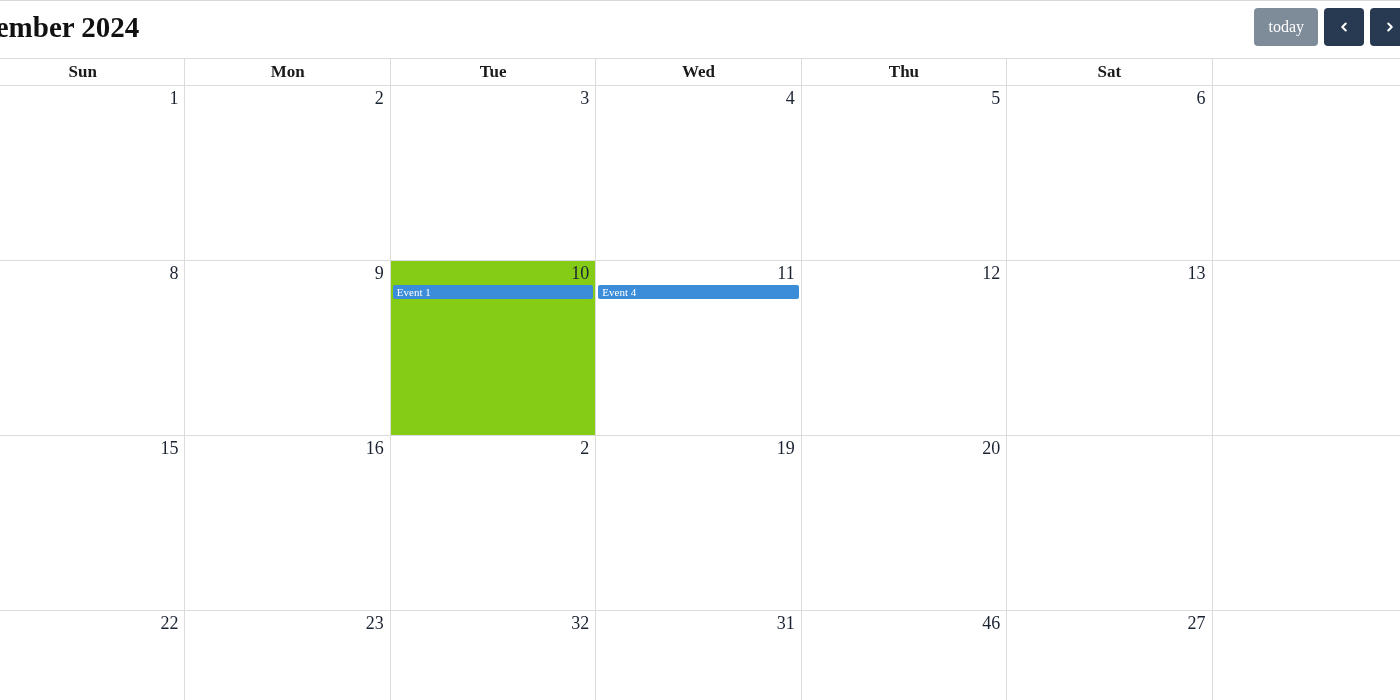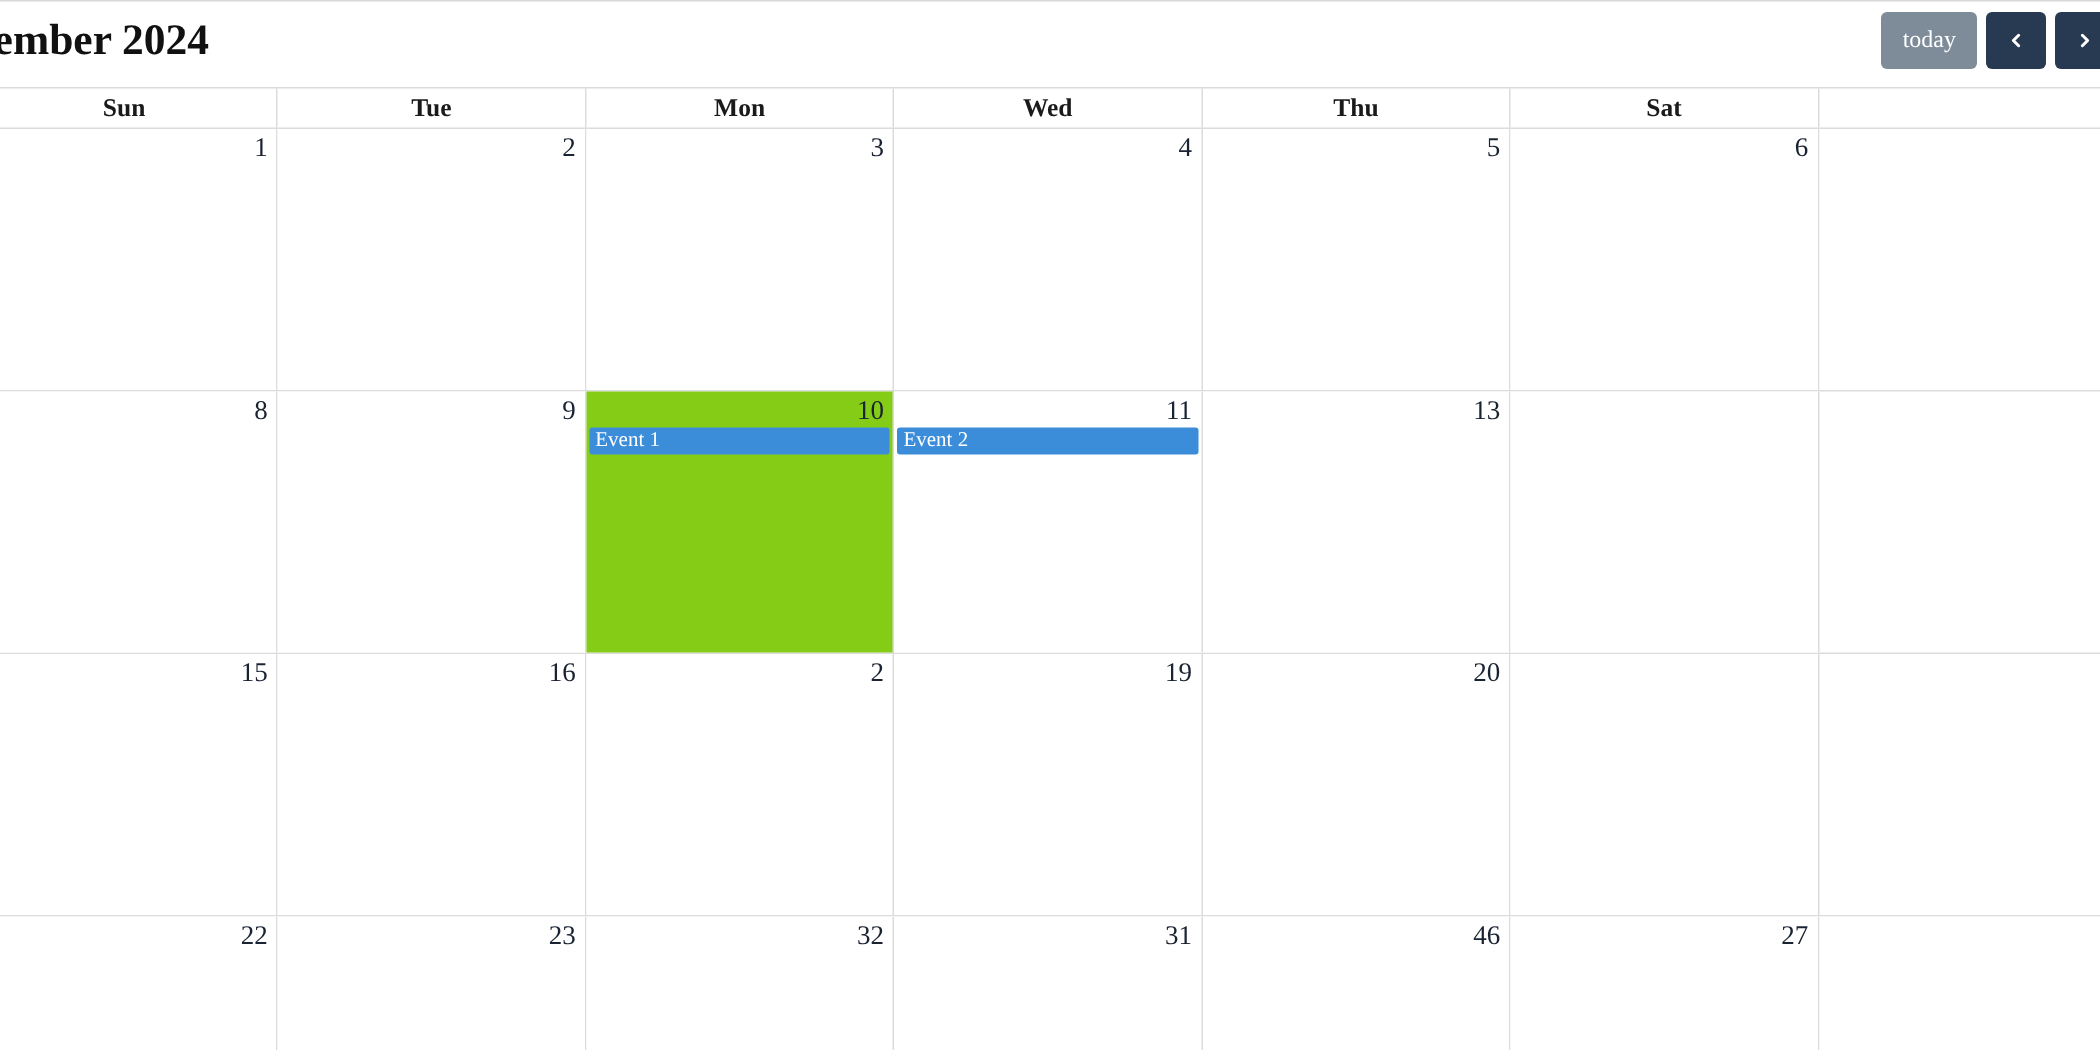--- a/index.html
+++ b/index.html
@@ -111,21 +111,21 @@
 
     .events-layer {
       position: absolute;
       top: 24px;
       left: 0;
       right: 0;
     }
     .event {
       background: #3b8dda;
       color: #fff;
-      font-size: 14px;
+      font-size: 11px;
       padding: 1px 4px;
       border-radius: 2px;
       white-space: nowrap;
       overflow: hidden;
       cursor: pointer;
       margin: 0 2px 2px 2px;
     }
   </style>
 </head>
 <body>
@@ -145,22 +145,22 @@
       <svg viewBox="0 0 24 24" fill="none" stroke="white" stroke-width="3.5" stroke-linecap="round" stroke-linejoin="round">
           <polyline points="9 18 15 12 9 6"></polyline>
         </svg>
     </button>
   </div>
 </div>
 
 <div class="calendar-wrap">
   <div class="dayhead-row">
     <div class="dayhead">Sun</div>
+    <div class="dayhead">Mon</div>
     <div class="dayhead">Tue</div>
-    <div class="dayhead">Mon</div>
     <div class="dayhead">Wed</div>
     <div class="dayhead">Thu</div>
     <div class="dayhead">Sat</div>
   </div>
 
   <div class="weeks">
       <div class="week">
         <div class="day">
           <div class="day-num">1</div>
           <div class="events-layer"></div>
@@ -200,22 +200,26 @@
         </div>
         <div class="day today">
           <div class="day-num">10</div>
           <div class="events-layer">
             <div class="event">Event 1</div>
           </div>
         </div>
         <div class="day">
           <div class="day-num">11</div>
           <div class="events-layer">
-            <div class="event">Event 2</div>
+            <div class="event">Event 4</div>
           </div>
+        </div>
+        <div class="day">
+          <div class="day-num">12</div>
+          <div class="events-layer"></div>
         </div>
         <div class="day">
           <div class="day-num">13</div>
           <div class="events-layer"></div>
         </div>
         <div class="day">
           <div class="events-layer"></div>
         </div>
       </div>
       <div class="week">

